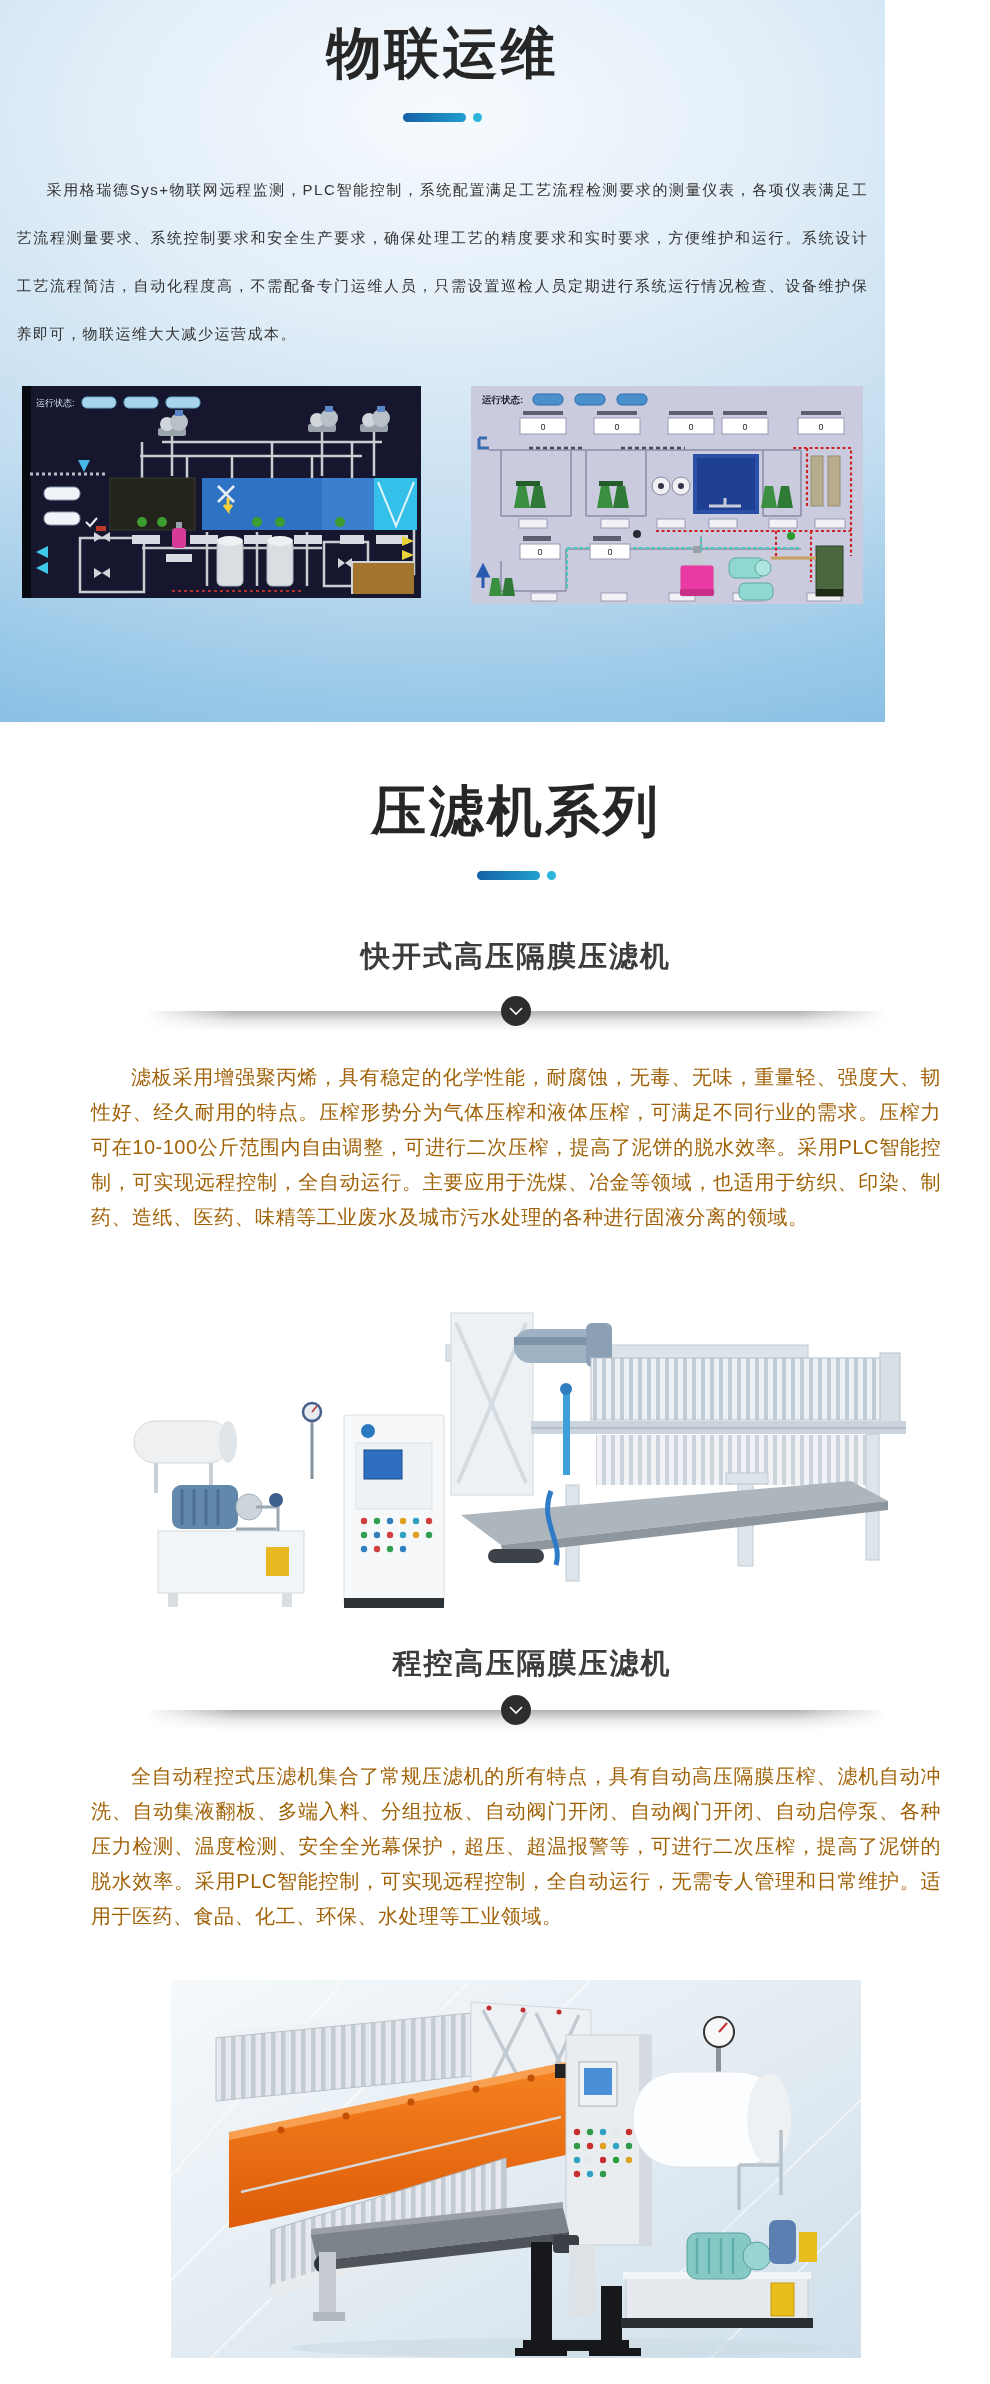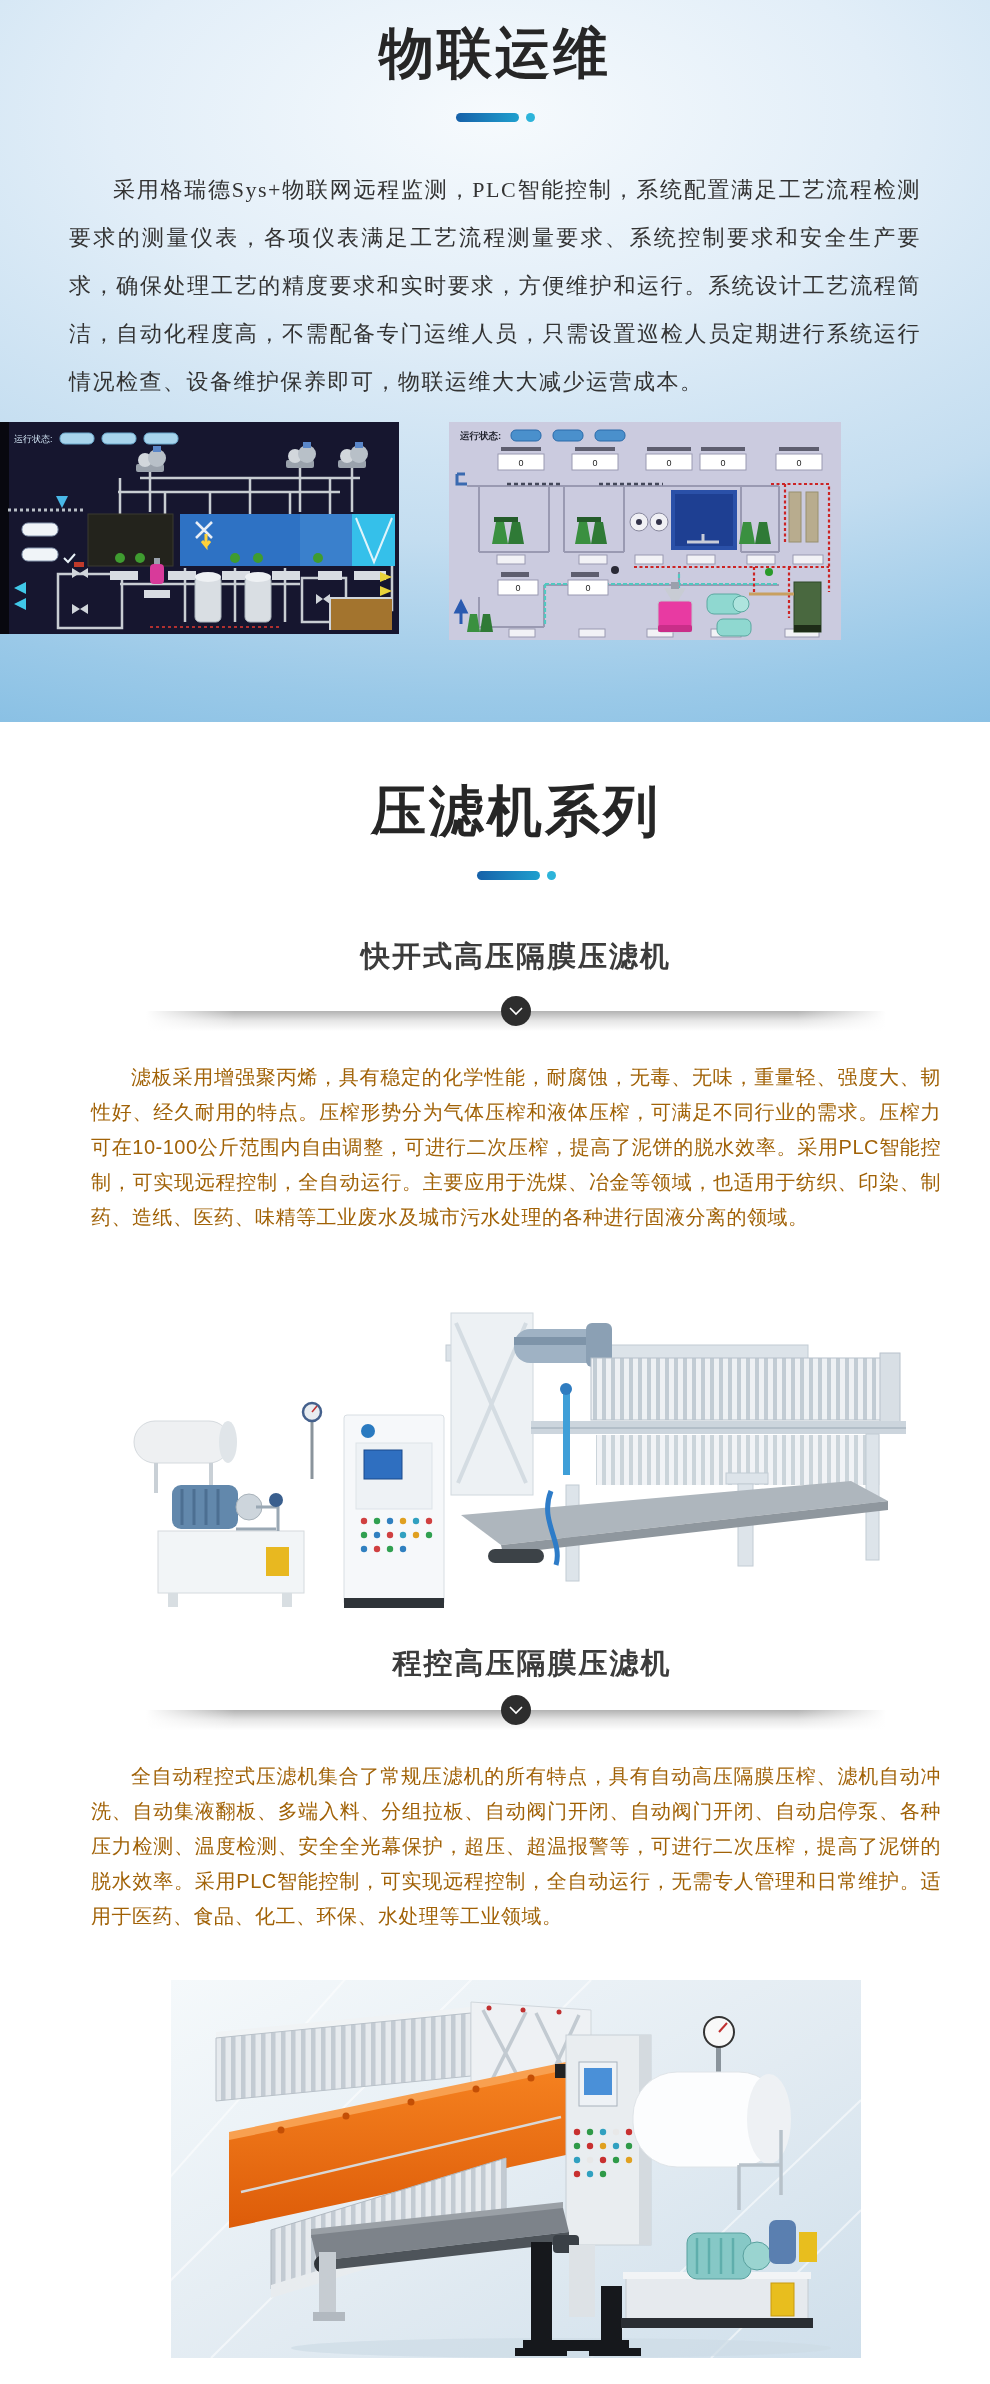--- a/index.html
+++ b/index.html
@@ -1,40 +1,40 @@
 <!DOCTYPE html>
 <html><head>
 <meta charset="utf-8">
 <style>
   * { margin:0; padding:0; box-sizing:border-box; }
   body { background:#ffffff; font-family:"Liberation Sans", sans-serif; }
   .page { width:990px; margin:0 auto; background:#fff; }
 
   
   .iot-section{
-    width:990px; height:722px; overflow:hidden;
+    width:885px; height:722px; overflow:hidden;
     background:
       radial-gradient(130% 95% at 50% 16%,
         #f6fafd 0%, #e2eef8 30%, #c3ddf0 62%, #9ac9e8 85%, #85bee3 100%);
     padding-top:20px;
   }
   h1.big-title{
     font-size:55px; line-height:66px; font-weight:bold; color:#262626;
     text-align:center; letter-spacing:3px;
   }
   .deco{ display:flex; justify-content:center; align-items:center; gap:7px; height:10px; margin-top:26px; }
   .deco-bar{ width:63px; height:9px; border-radius:5px; background:linear-gradient(90deg,#1661a9,#1f9fce); }
   .deco-dot{ width:9px; height:9px; border-radius:50%; background:#2db4da; }
 
   .iot-paragraph{
     width:852px; margin:44px auto 0;
-    font-size:22px; line-height:48px; letter-spacing:1.5px;
-    color:#333333; text-align:justify; text-indent:2em;font-family:Liberation Serif, serif;
+    font-size:15px; line-height:48px; letter-spacing:1.5px;
+    color:#333333; text-align:justify; text-indent:2em;
   }
-  .scada-row{ display:flex; justify-content:flex-start; gap:50px; margin-top:16px; }
+  .scada-row{ display:flex; justify-content:center; gap:50px; margin-top:28px; }
   .scada-row svg{ display:block; }
 
   
   .filter-section{ width:990px; padding-top:56px; padding-bottom:26px; background:#fff;margin-left:21px; }
   h2.product-title{
     margin-top:60px; font-size:29px; line-height:32px; font-weight:700;
     color:#3c3c3c; text-align:center; letter-spacing:2px;
   }
   .product-2 h2.product-title{ margin-top:22px;padding-left:32px; }
 

